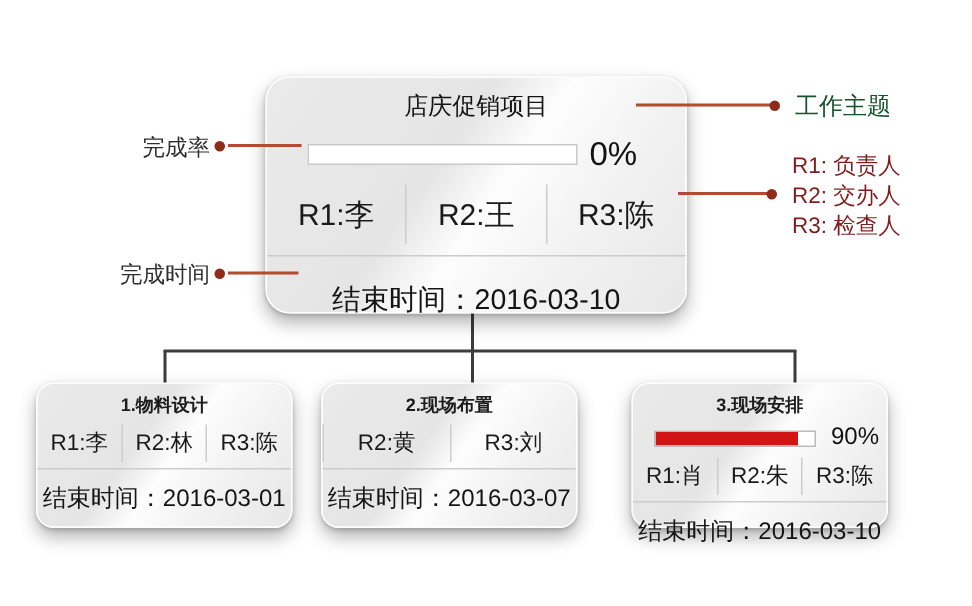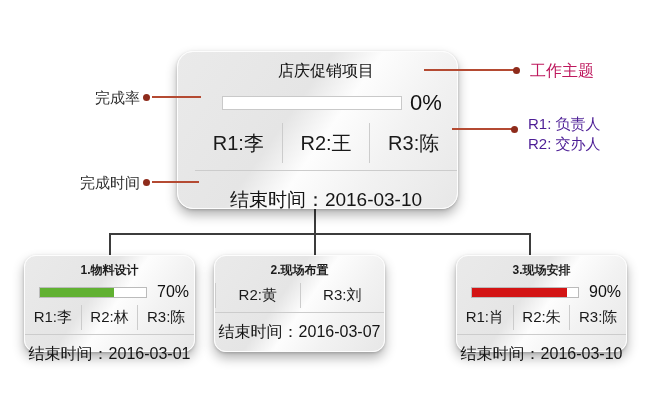--- a/index.html
+++ b/index.html
@@ -14,25 +14,25 @@
 
   
   .card{
     position:absolute;
     background:linear-gradient(125deg,#eaeaea 0%,#e5e5e5 40%,#fdfdfd 53%,#f2f2f2 72%,#e7e7e7 100%);
     border:1px solid #fdfdfd;
     border-radius:16px;
     box-shadow:0 6px 12px rgba(0,0,0,0.30),0 1px 3px rgba(0,0,0,0.18);
     box-sizing:border-box;
   }
-  .main-card{left:177px;top:51px;width:281px;height:158px;padding-left:17px;}
+  .main-card{left:177px;top:51px;width:281px;height:158px;}
   .sub-card{width:171px;height:97px;top:255px;border-radius:12px;}
   .sub-card.c0{left:24px;}
   .sub-card.c1{left:214px;}
-  .sub-card.c2{left:456px;}
+  .sub-card.c2{left:421px;}
 
   .main-card .card-title{margin-top:9px;text-align:center;font-size:16px;color:#141414;}
   .progress-row{display:flex;align-items:center;}
   .main-card .progress-row{margin:8px 0 0 27px;}
   .pbar{background:#ffffff;border:1px solid #c9c9c9;box-sizing:border-box;position:relative;overflow:hidden;}
   .main-card .pbar{width:180px;height:14px;}
   .pfill{height:100%;background:#61b132;}
   .main-card .pct{font-size:22px;margin-left:8px;color:#111;}
   .r-row{display:flex;}
   .main-card .r-row{margin-top:7px;height:40px;font-size:20px;}
@@ -66,25 +66,25 @@
   .ann-dot{position:absolute;width:7px;height:7px;border-radius:50%;background:#8e2b1b;}
 
   .lbl-rate{left:50px;top:89px;width:90px;text-align:right;}
   .line-rate{left:152px;top:96px;width:49px;}
   .dot-rate{left:143px;top:94px;}
 
   .lbl-time{left:50px;top:174px;width:90px;text-align:right;}
   .line-time{left:152px;top:181px;width:47px;}
   .dot-time{left:143px;top:179px;}
 
-  .lbl-topic{left:530px;top:61px;width:110px;font-size:16px;color:#be185d;}
+  .lbl-topic{left:530px;top:61px;width:110px;font-size:16px;color:#14532d;}
   .line-topic{left:424px;top:69px;width:91px;}
   .dot-topic{left:513px;top:67px;}
 
-  .role-legend{position:absolute;left:528px;top:114px;font-size:15px;line-height:20px;color:#4c1d95;}
+  .role-legend{position:absolute;left:528px;top:101px;font-size:15px;line-height:20px;color:#7f1d1d;}
   .line-roles{left:452px;top:128px;width:60px;}
   .dot-roles{left:511px;top:126px;}
 </style>
 </head>
 <body>
 
 <div class="stage">
 
   <div class="conn stem"></div>
   <div class="conn hbar"></div>
@@ -104,26 +104,20 @@
       <div class="r-cell">R1:李</div>
       <div class="r-cell mid">R2:王</div>
       <div class="r-cell">R3:陈</div>
     </div>
     <div class="hdiv"></div>
     <div class="end-row">结束时间：2016-03-10</div>
   </div>
 
   <div class="card sub-card c0">
     <div class="card-title">1.物料设计</div>
-    <div class="progress-row">
-      <div class="pbar">
-        <div class="pfill" style="width: 70%; background: rgb(97, 177, 50);"></div>
-      </div>
-      <div class="pct">70%</div>
-    </div>
     <div class="r-row">
       <div class="r-cell">R1:李</div>
       <div class="r-cell mid">R2:林</div>
       <div class="r-cell">R3:陈</div>
     </div>
     <div class="hdiv"></div>
     <div class="end-row">结束时间：2016-03-01</div>
   </div>
 
   <div class="card sub-card c1">
@@ -163,15 +157,16 @@
 
   <div class="ann-line line-topic"></div>
   <div class="ann-dot dot-topic"></div>
   <div class="ann-label lbl-topic">工作主题</div>
 
   <div class="ann-line line-roles"></div>
   <div class="ann-dot dot-roles"></div>
   <div class="role-legend">
     <div>R1: 负责人</div>
     <div>R2: 交办人</div>
+    <div>R3: 检查人</div>
   </div>
 
 </div>
 
 </body></html>

